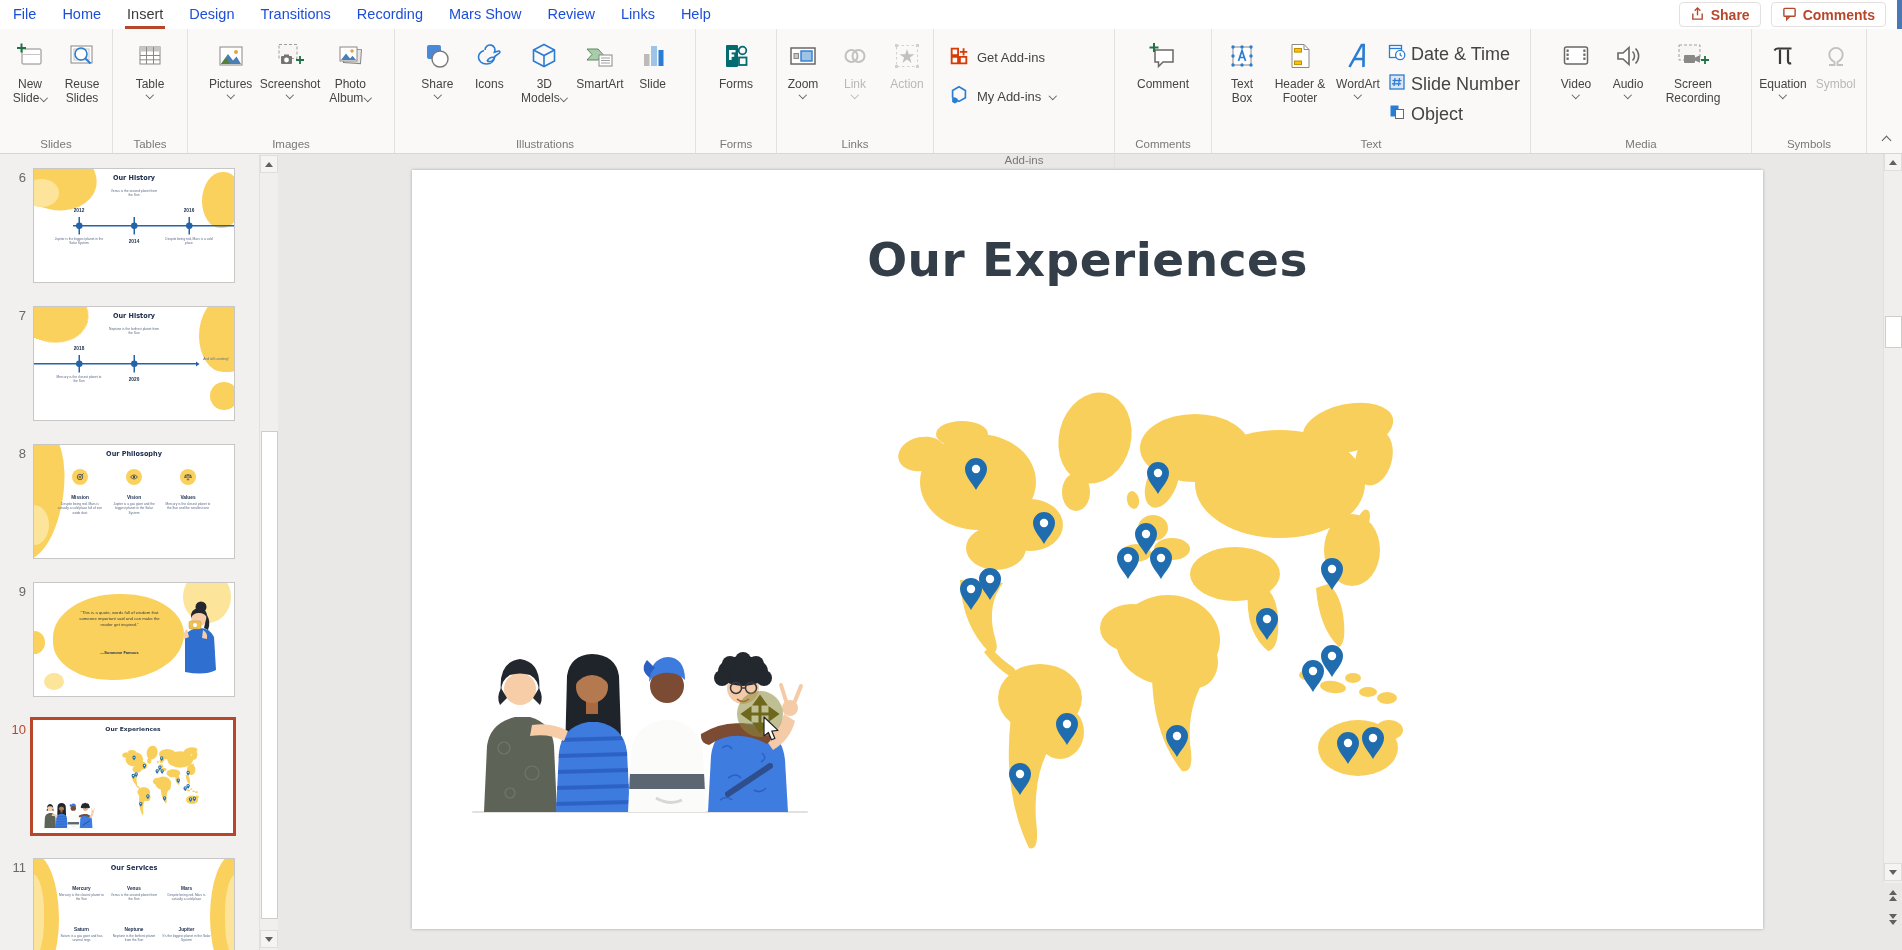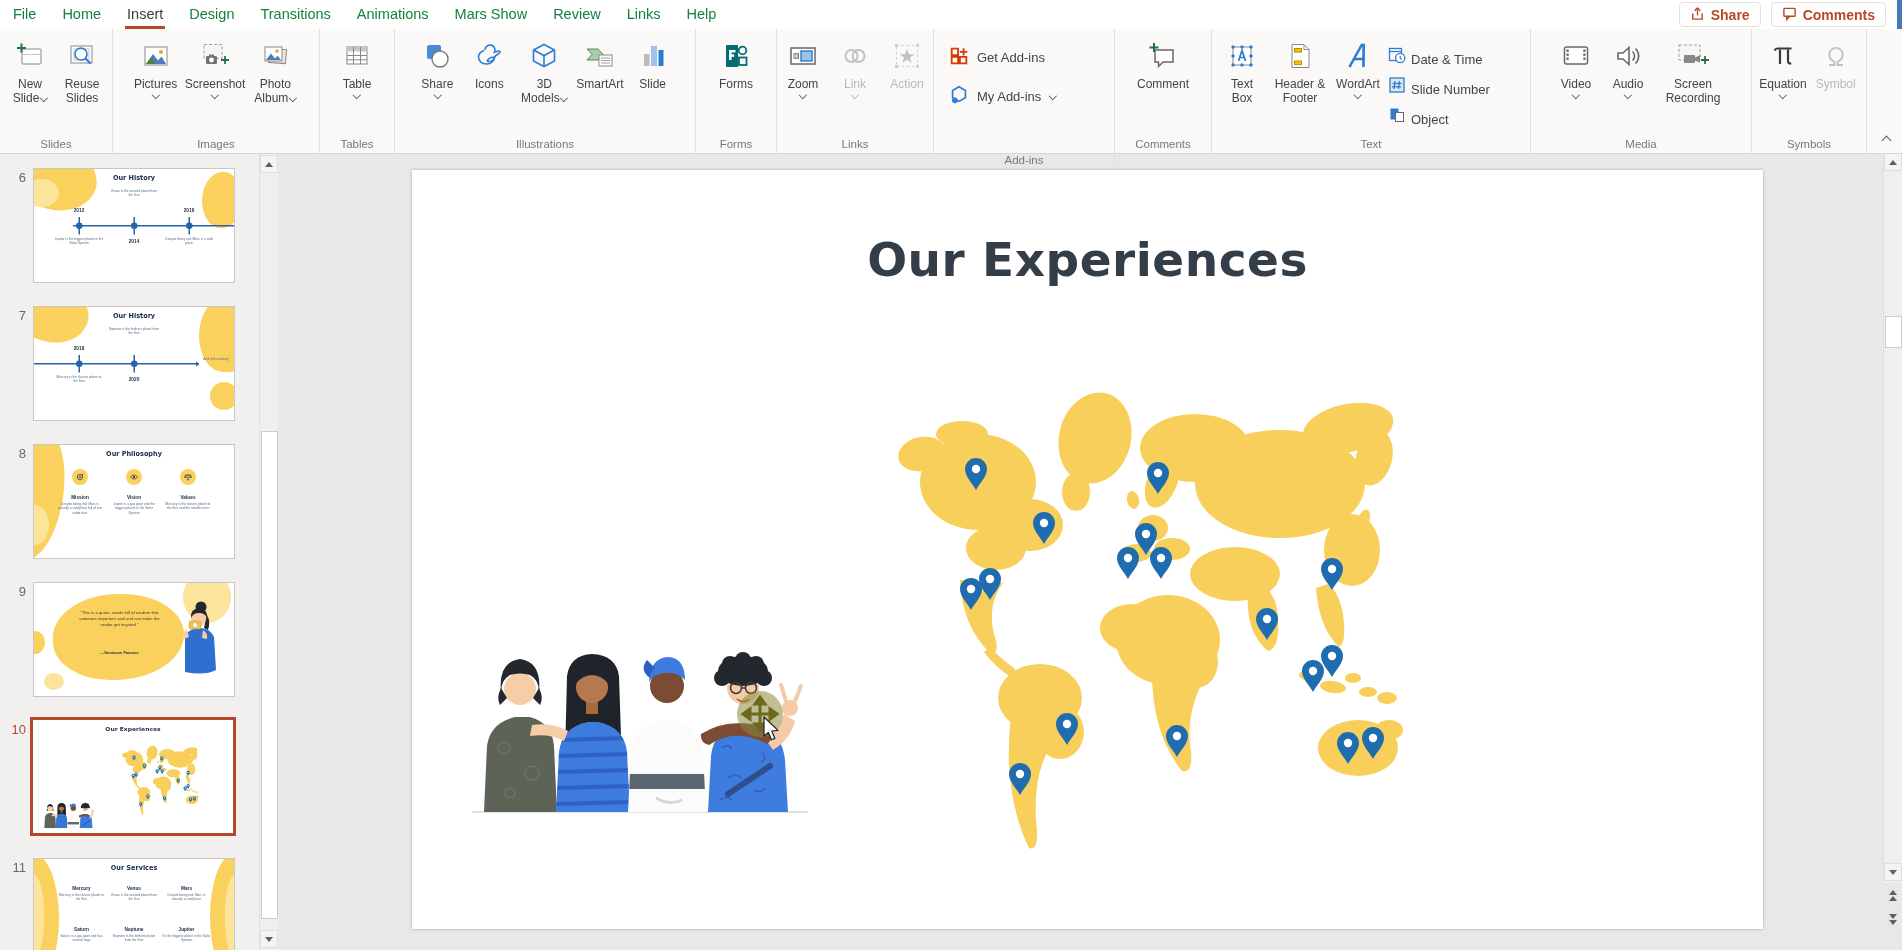--- a/index.html
+++ b/index.html
@@ -1,20 +1,20 @@
 <!DOCTYPE html>
 <html><head>
 <meta charset="utf-8">
 <style>
   html,body{margin:0;padding:0}
   body{width:1902px;height:950px;overflow:hidden;position:relative;background:#e9e8e6;
        font-family:"Liberation Sans","DejaVu Sans",sans-serif;color:#444}
   
   .menubar{position:absolute;top:0;left:0;right:0;height:29px;background:#fff;display:flex;align-items:center;z-index:6}
-  .mi{padding:0 13px;font-size:14.5px;color:#15803d;line-height:29px;position:relative;white-space:nowrap}
+  .mi{padding:0 13px;font-size:14.5px;color:#1d4ed8;line-height:29px;position:relative;white-space:nowrap}
   .mi.active{color:#3b3b3b}
   .mi.active::after{content:"";position:absolute;left:11px;right:11px;bottom:0;height:3px;background:#B7472A}
   .mbright{margin-left:auto;display:flex;gap:10px;padding-right:16px;align-items:center}
   .actbtn{display:flex;align-items:center;gap:6px;border:1px solid #e3e1df;background:#fff;border-radius:4px;height:23px;padding:0 10px;color:#B7472A;font-size:14px;font-weight:700;white-space:nowrap}
   .winedge{position:absolute;right:0;top:0;width:5px;height:29px;background:#4a77b8}
   
   .ribbon{position:absolute;top:29px;left:0;right:0;height:124px;background:#faf9f8;border-bottom:1px solid #d8d6d4;display:flex;z-index:5}
   .rgroup{position:relative;border-right:1px solid #e3e1df;flex:none;height:124px}
   .glabel{position:absolute;bottom:3px;left:0;right:0;text-align:center;font-size:11.5px;color:#7a7876}
   .rrow{display:flex;justify-content:center;align-items:flex-start;padding-top:5px}
@@ -22,21 +22,21 @@
   .ricon{height:36px;display:flex;align-items:center;justify-content:center}
   .rlbl{font-size:12px;color:#444;text-align:center;line-height:1.18;margin-top:3px}
   .rbtn.dis .rlbl{color:#bab8b5}
   .chev{display:inline-block;width:8px;height:8px;vertical-align:-1px}
   .chev::after{content:"";display:block;width:4.5px;height:4.5px;border-right:1.4px solid #5f5d5b;border-bottom:1.4px solid #5f5d5b;transform:rotate(45deg);margin:0 auto}
   .dis .chev::after{border-color:#bab8b5}
   .chevline{display:block;margin:1px auto 0}
   .addins{display:flex;flex-direction:column;padding:16px 0 0 14px;gap:14px}
   .addrow{display:flex;align-items:center;gap:7px;font-size:13px;color:#444}
   .smallcol{display:flex;flex-direction:column;padding-top:8px;gap:5px}
-  .smallrow{display:flex;align-items:flex-end;gap:5px;font-size:13px;color:#444;height:25px;padding:0 4px}
+  .smallrow{display:flex;align-items:center;gap:5px;font-size:18px;color:#444;height:25px;padding:0 4px}
   .collapse-chev{position:absolute;right:8px;bottom:6px;width:16px;height:14px}
   .collapse-chev::after{content:"";display:block;width:6px;height:6px;border-left:1.5px solid #5f5d5b;border-top:1.5px solid #5f5d5b;transform:rotate(45deg);margin:4px auto 0}
   
   .workspace{position:absolute;top:153px;left:0;right:0;bottom:0;background:#e9e8e6}
   .thumbpanel{position:absolute;left:0;top:0;bottom:0;width:278px;background:#f1f0ee}
   .slnum{position:absolute;left:2px;width:24px;text-align:right;font-size:13px;color:#696867}
   .slnum.cur{color:#B7472A}
   .thumb{position:absolute;left:33px;width:200px;height:113px;background:#fff;border:1px solid #c9c7c5;overflow:hidden}
   .thumb.sel{border:none;box-shadow:0 0 0 3px #B7472A}
   .t2x{position:absolute;left:0;top:0;width:400px;height:226px;transform:scale(.5);transform-origin:0 0}
@@ -251,21 +251,21 @@
       </clipPath>
 </defs>
 </svg>
 
 <div class="menubar">
   <span class="mi">File</span>
   <span class="mi">Home</span>
   <span class="mi active">Insert</span>
   <span class="mi">Design</span>
   <span class="mi">Transitions</span>
-  <span class="mi">Animations</span>
+  <span class="mi">Recording</span>
   <span class="mi">Mars Show</span>
   <span class="mi">Review</span>
   <span class="mi">Links</span>
   <span class="mi">Help</span>
   <div class="mbright">
     <div class="actbtn">
       <span><svg width="15" height="15" viewBox="0 0 16 16" fill="none" stroke="#B7472A" stroke-width="1.5">
             <path d="M3,8 v6 h10 v-6"></path>
             <path d="M8,10 V2.5"></path>
             <path d="M5,5 l3,-3 3,3"></path>
@@ -305,20 +305,39 @@
               <circle cx="14" cy="13" r="6" fill="none" stroke="#2b7cd3" stroke-width="1.6"></circle>
               <line x1="18.5" y1="17.5" x2="23.5" y2="22.5" stroke="#2b7cd3" stroke-width="2"></line>
             </svg>
           </span>
         <span class="rlbl" style="max-width:44px">Reuse Slides</span>
       </div>
     </div>
     <div class="glabel">Slides</div>
   </div>
 
+  <div class="rgroup" style="width:74px">
+    <div class="rrow">
+      <div class="rbtn">
+        <span class="ricon">
+            <svg width="30" height="30" viewBox="0 0 30 30">
+              <rect x="5" y="6" width="20" height="17" fill="#fff" stroke="#8a8886"></rect>
+              <rect x="5" y="6" width="20" height="4.5" fill="#c8c6c4"></rect>
+              <line x1="11.5" y1="6" x2="11.5" y2="23" stroke="#8a8886"></line>
+              <line x1="18.5" y1="6" x2="18.5" y2="23" stroke="#8a8886"></line>
+              <line x1="5" y1="14.5" x2="25" y2="14.5" stroke="#8a8886"></line>
+              <line x1="5" y1="18.8" x2="25" y2="18.8" stroke="#8a8886"></line>
+            </svg>
+          </span>
+        <span class="rlbl"><span>Table</span><span class="chev chevline"></span></span>
+      </div>
+    </div>
+    <div class="glabel">Tables</div>
+  </div>
+
   <div class="rgroup" style="width:206px">
     <div class="rrow">
       <div class="rbtn">
         <span class="ricon">
             <svg width="30" height="30" viewBox="0 0 30 30">
               <rect x="4" y="6" width="22" height="18" fill="#fff" stroke="#8a8886"></rect>
               <circle cx="20" cy="11" r="2" fill="#e8a33d"></circle>
               <path d="M5,23 L12,13 L17,19.5 L20.5,15.5 L25,23 Z" fill="#4a7fb5"></path>
               <path d="M5,23 L10,16.5 L14,23 Z" fill="#548235"></path>
             </svg>
@@ -343,39 +362,20 @@
               <rect x="9" y="8" width="17" height="14" fill="#e8e6e4" stroke="#8a8886" transform="rotate(4 17 15)"></rect>
               <rect x="5" y="6" width="17" height="14" fill="#fff" stroke="#8a8886"></rect>
               <circle cx="17" cy="10" r="1.8" fill="#e8a33d"></circle>
               <path d="M6,19 L11,12.5 L15,17.5 L17.5,14.8 L21,19 Z" fill="#4a7fb5"></path>
             </svg>
           </span>
         <span class="rlbl" style="max-width:48px"><span>Photo Album</span><span class="chev"></span></span>
       </div>
     </div>
     <div class="glabel">Images</div>
-  </div>
-
-  <div class="rgroup" style="width:74px">
-    <div class="rrow">
-      <div class="rbtn">
-        <span class="ricon">
-            <svg width="30" height="30" viewBox="0 0 30 30">
-              <rect x="5" y="6" width="20" height="17" fill="#fff" stroke="#8a8886"></rect>
-              <rect x="5" y="6" width="20" height="4.5" fill="#c8c6c4"></rect>
-              <line x1="11.5" y1="6" x2="11.5" y2="23" stroke="#8a8886"></line>
-              <line x1="18.5" y1="6" x2="18.5" y2="23" stroke="#8a8886"></line>
-              <line x1="5" y1="14.5" x2="25" y2="14.5" stroke="#8a8886"></line>
-              <line x1="5" y1="18.8" x2="25" y2="18.8" stroke="#8a8886"></line>
-            </svg>
-          </span>
-        <span class="rlbl"><span>Table</span><span class="chev chevline"></span></span>
-      </div>
-    </div>
-    <div class="glabel">Tables</div>
   </div>
 
   <div class="rgroup" style="width:300px">
     <div class="rrow">
       <div class="rbtn">
         <span class="ricon">
             <svg width="30" height="30" viewBox="0 0 30 30">
               <rect x="5" y="4" width="14" height="14" rx="2" fill="#4a89d8"></rect>
               <circle cx="18" cy="18" r="8" fill="#fff" stroke="#7a7876" stroke-width="1.4"></circle>
             </svg>

